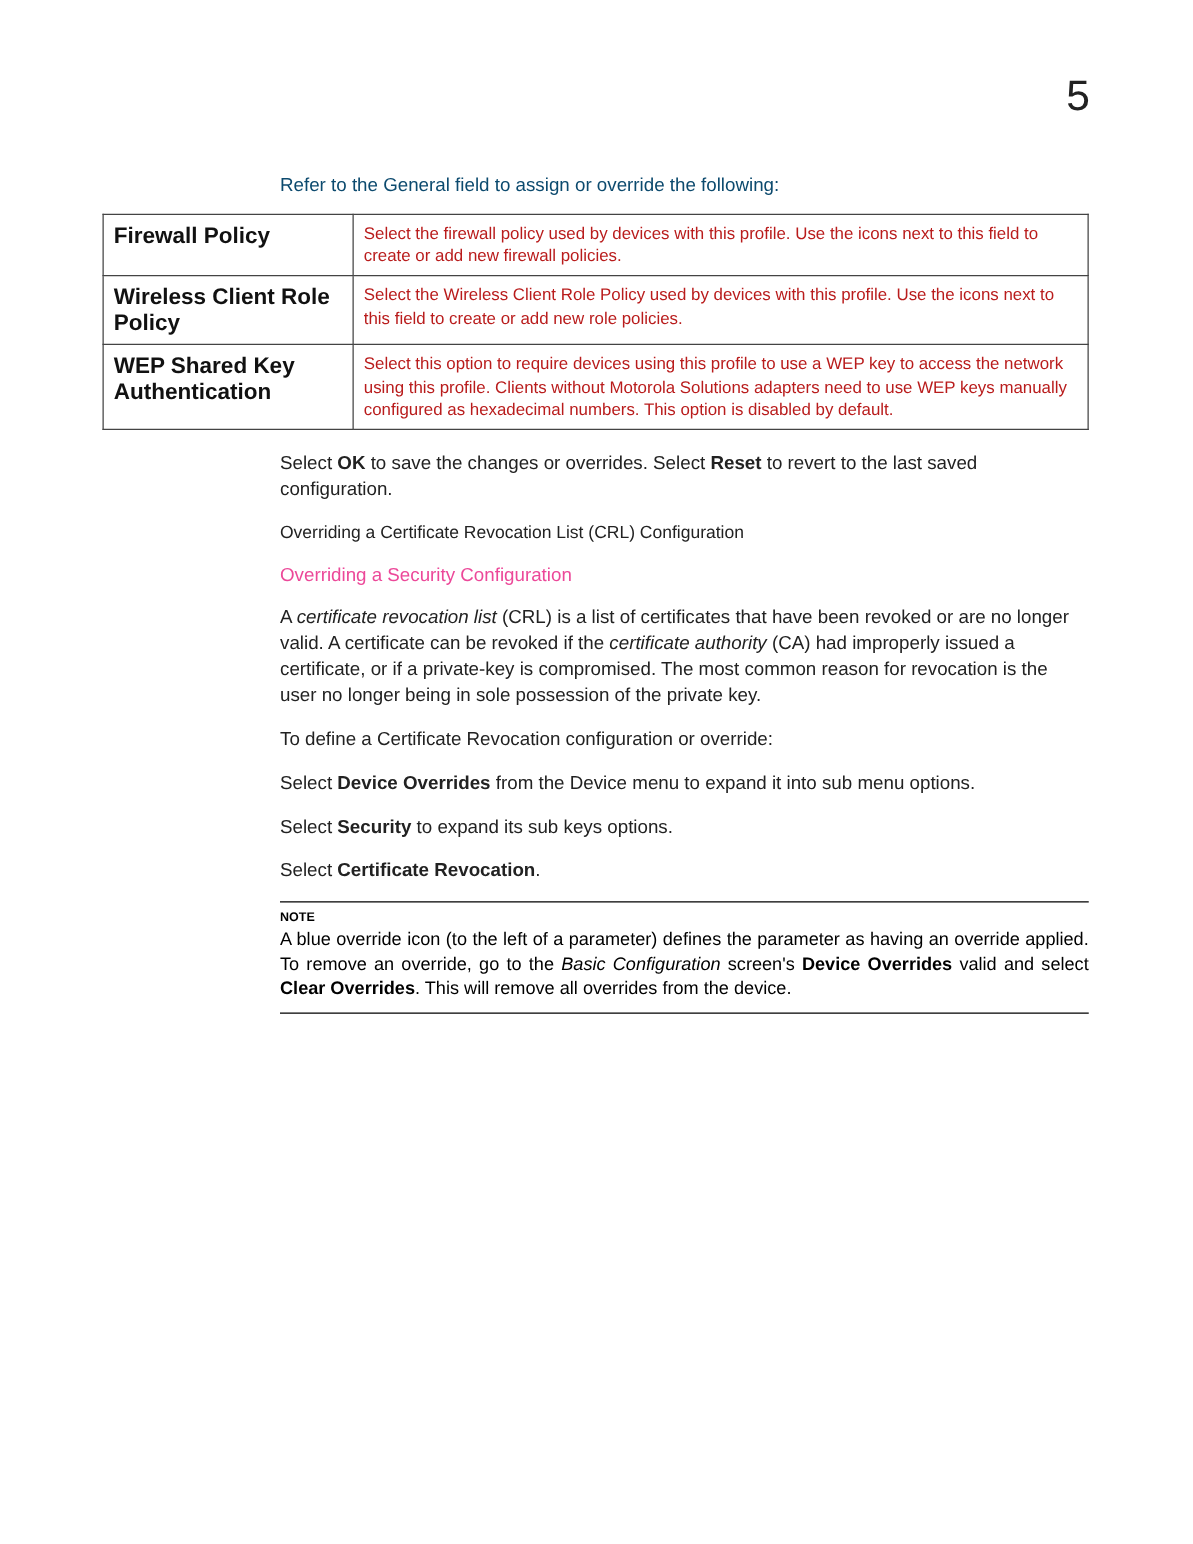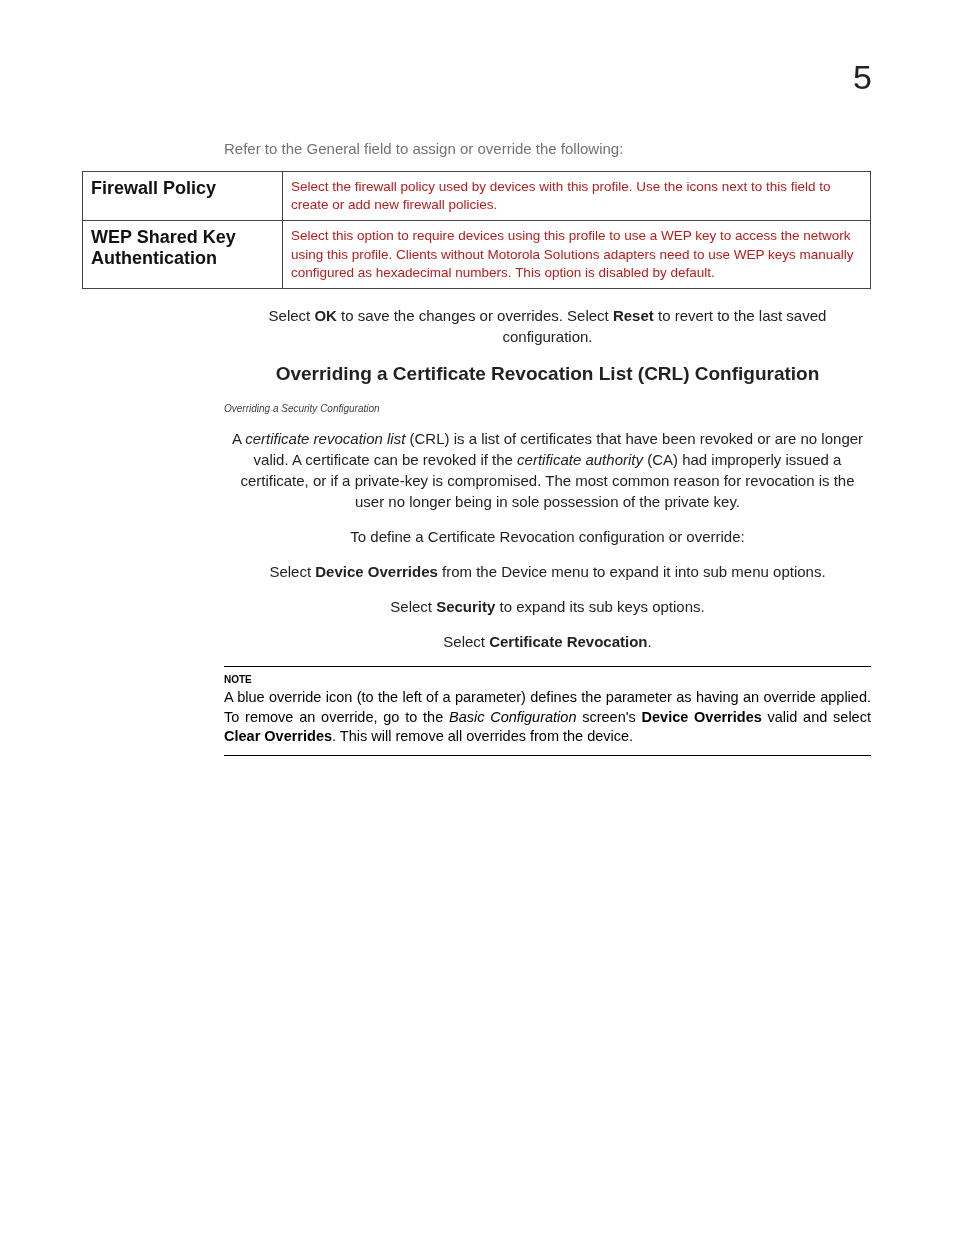--- a/index.html
+++ b/index.html
@@ -21,21 +21,21 @@
   }
   .content {
     position: absolute;
     top: 140px;
     left: 82px;
     width: 789px;
   }
   .intro {
     margin-left: 142px;
     font-size: 15px;
-    color: #737373;
+    color: #0c4a6e;
     margin-bottom: 14px;
   }
   table.config {
     border-collapse: collapse;
     width: 100%;
     margin-bottom: 16px;
   }
   table.config td {
     border: 1px solid #444;
     padding: 6px 8px;
@@ -51,31 +51,30 @@
     font-size: 13.5px;
     color: #b91c1c;
     line-height: 1.35;
   }
   .body-text {
     margin-left: 142px;
     font-size: 15px;
     color: #222;
     line-height: 1.4;
   }
-  .body-text p { margin-bottom: 14px; text-align: center; }
+  .body-text p { margin-bottom: 14px; }
   .body-text b { font-weight: bold; }
   .heading-strong {
-    font-weight: bold;
-    font-size: 19px;
+    font-weight: normal;
+    font-size: 14px;
     margin-bottom: 10px;
   }
   .link {
-    color: #404040;
-    font-style: italic;
-    font-size: 10px;
+    color: #ec4899;
+    font-size: 15px;
     margin-bottom: 12px;
     display: block;
   }
   .italic { font-style: italic; }
   .note-block {
     margin-left: 142px;
     border-top: 1.5px solid #000;
     border-bottom: 1.5px solid #000;
     padding: 6px 0 8px 0;
     font-size: 14.5px;
@@ -96,20 +95,24 @@
 
 <div class="content">
 
   <p class="intro">Refer to the General field to assign or override the following:</p>
 
   <table class="config">
     <tbody>
         <tr>
       <td class="label">Firewall Policy</td>
       <td class="desc">Select the firewall policy used by devices with this profile. Use the icons next to this field to create or add new firewall policies.</td>
+    </tr>
+    <tr>
+      <td class="label">Wireless Client Role Policy</td>
+      <td class="desc">Select the Wireless Client Role Policy used by devices with this profile. Use the icons next to this field to create or add new role policies.</td>
     </tr>
     <tr>
       <td class="label">WEP Shared Key Authentication</td>
       <td class="desc">Select this option to require devices using this profile to use a WEP key to access the network using this profile. Clients without Motorola Solutions adapters need to use WEP keys manually configured as hexadecimal numbers. This option is disabled by default.</td>
     </tr>
   </tbody>
     </table>
 
   <div class="body-text">
     <p>

